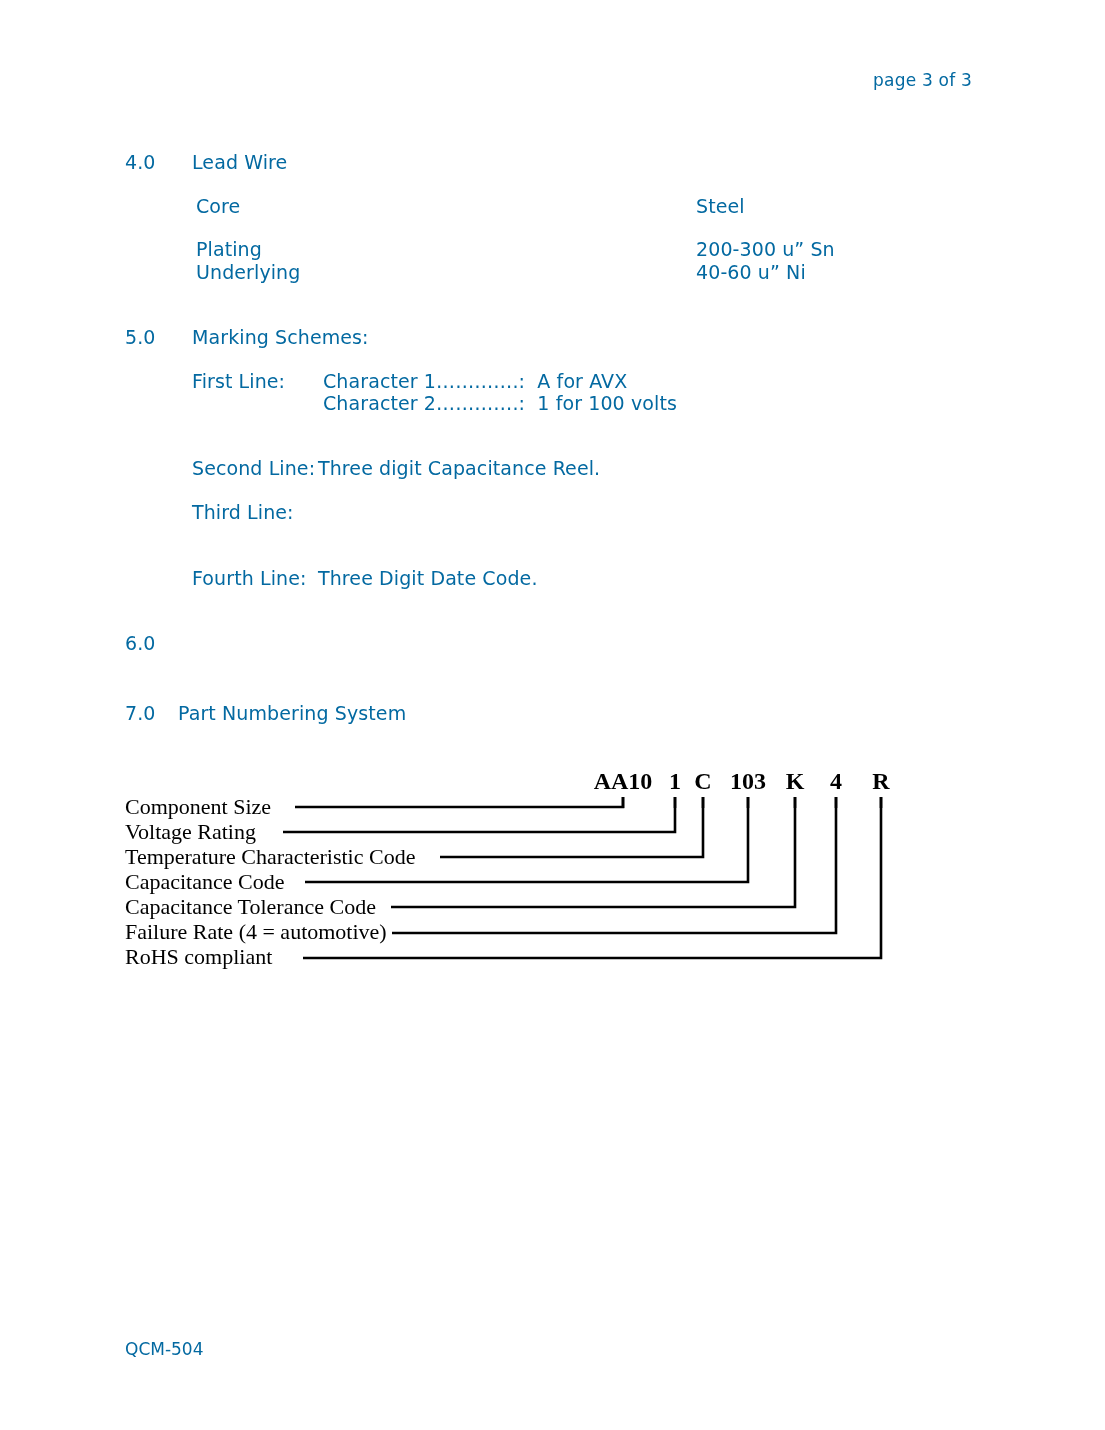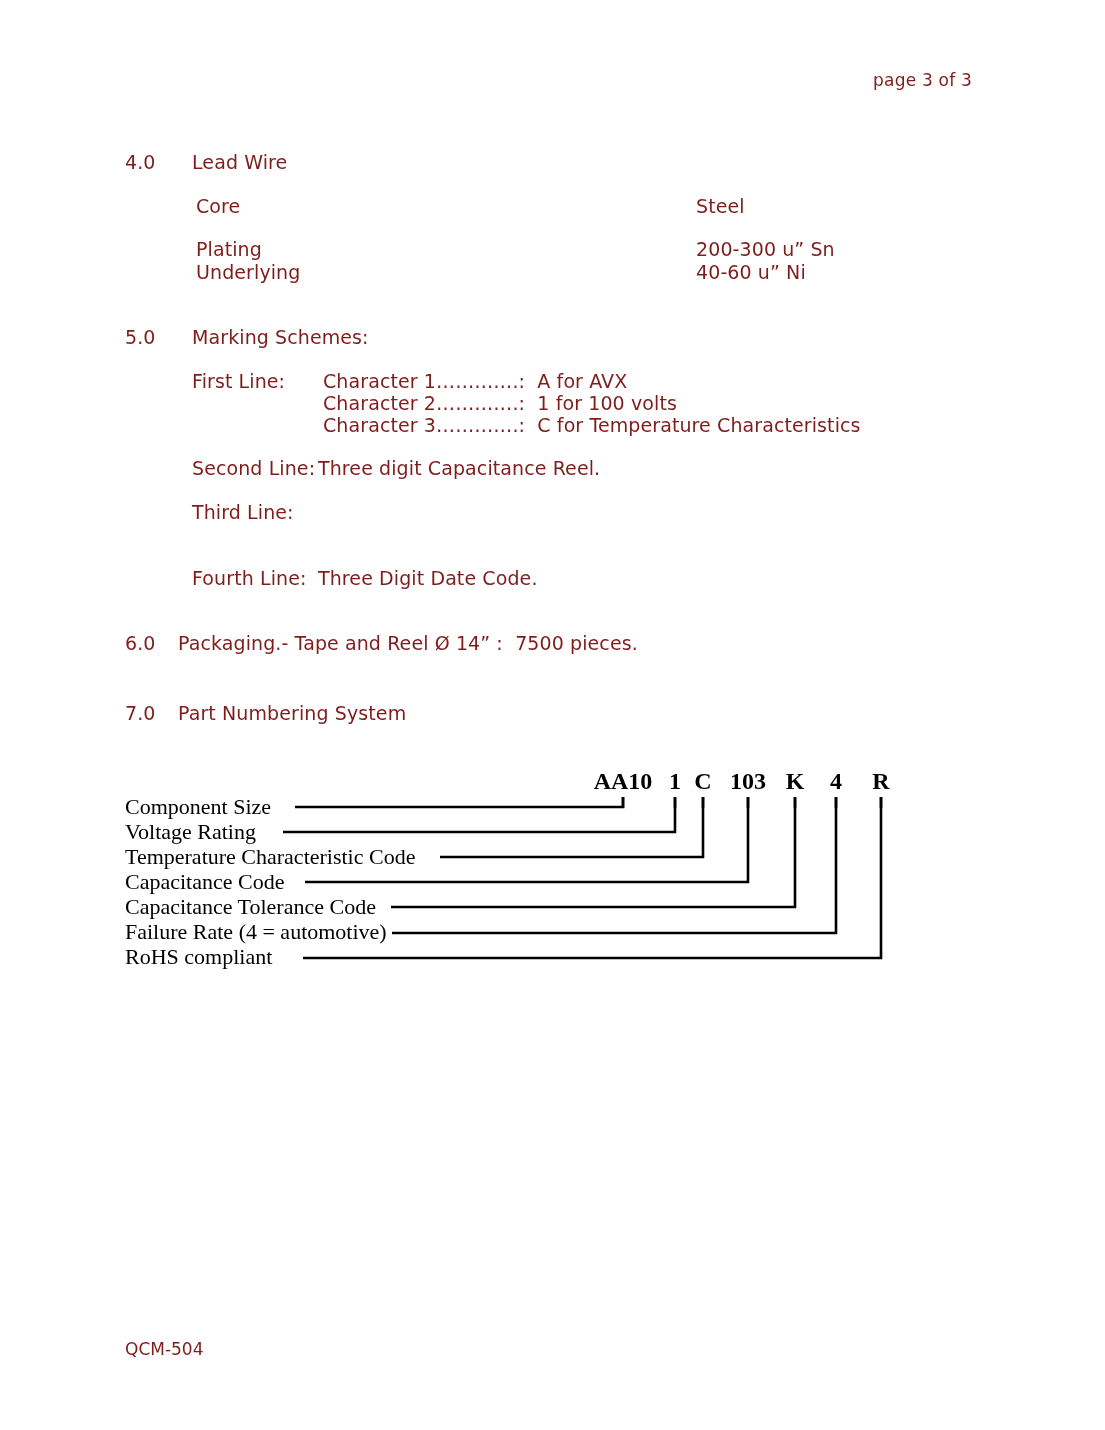--- a/index.html
+++ b/index.html
@@ -6,21 +6,21 @@
     margin: 0;
     padding: 0;
     background: #ffffff;
   }
   .page {
     position: relative;
     width: 1105px;
     height: 1430px;
     background: #ffffff;
     font-family: "DejaVu Sans", sans-serif;
-    color: #7f1d1d;
+    color: #0369a1;
     overflow: hidden;
   }
 
   
   .page-header {
     position: absolute;
     top: 70px;
     right: 133px;
     font-size: 17px;
     letter-spacing: 0.2px;
@@ -102,32 +102,30 @@
 
   <div class="t sub-label" style="top:263px;">Underlying</div>
   <div class="t sub-value" style="top:263px;">40-60 u” Ni</div>
 
   <div class="t num" style="top:328px;">5.0</div>
   <div class="t sec-title" style="top:328px;">Marking Schemes:</div>
 
   <div class="t line-label" style="top:372px;">First Line:</div>
   <div class="t line-body" style="top:372px;">Character 1………….:  A for AVX</div>
   <div class="t line-body" style="top:394px;">Character 2………….:  1 for 100 volts</div>
-  <div class="t line-body" style="top:416px;">Character 3………….:  C for Temperature Characteristics</div>
 
   <div class="t line-label" style="top:459px;">Second Line:</div>
   <div class="t" style="left:318px; top:459px;">Three digit Capacitance Reel.</div>
 
   <div class="t line-label" style="top:503px;">Third Line:</div>
 
   <div class="t line-label" style="top:569px;">Fourth Line:</div>
   <div class="t" style="left:318px; top:569px;">Three Digit Date Code.</div>
 
   <div class="t num" style="top:634px;">6.0</div>
-  <div class="t" style="left:178px; top:634px;">Packaging.- Tape and Reel Ø 14” :  7500 pieces.</div>
 
   <div class="t num" style="top:704px;">7.0</div>
   <div class="t" style="left:178px; top:704px;">Part Numbering System</div>
 
   <div class="pn-diagram">
     <svg viewBox="0 0 1105 225" xmlns="http://www.w3.org/2000/svg">
 
       <text class="pn-char" x="623" y="32">AA10</text>
       <text class="pn-char" x="675" y="32">1</text>
       <text class="pn-char" x="703" y="32">C</text>

